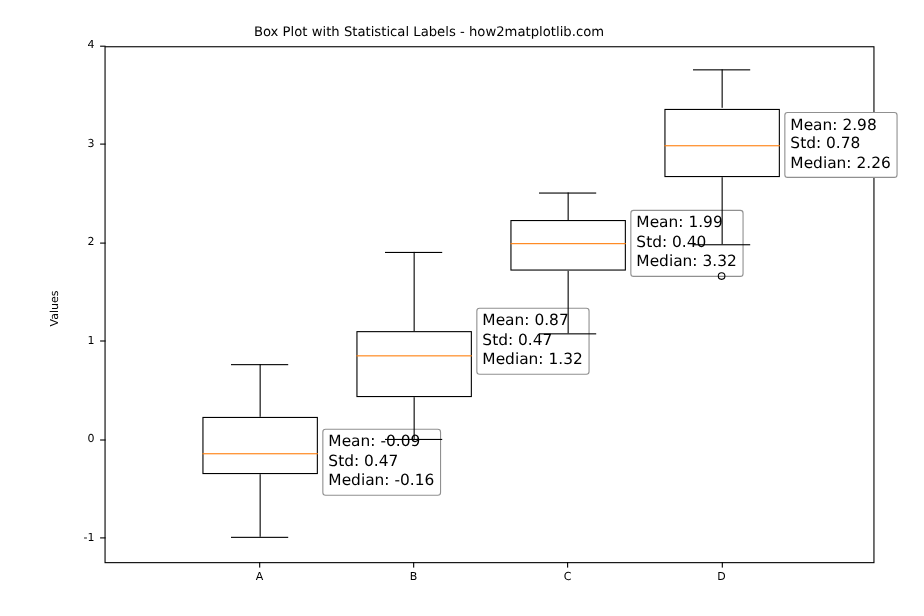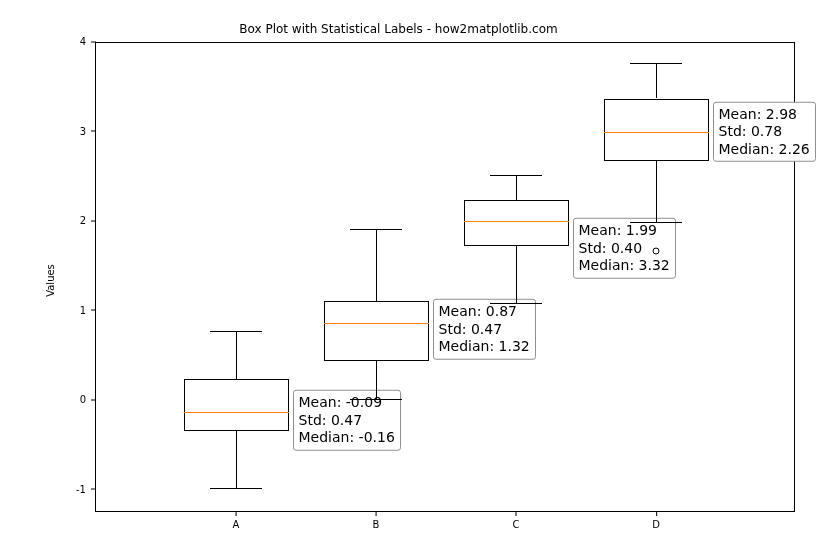--- a/index.html
+++ b/index.html
@@ -9,21 +9,20 @@
     height: 560px;
     background: #ffffff;
     font-family: "DejaVu Sans", Arial, sans-serif;
     font-size: 10px;
     color: #000;
   }
   .figure {
     position: relative;
     width: 780px;
     height: 560px;
-    padding-left: 17px;
   }
   .title {
     position: absolute;
     top: 22px;
     left: 0;
     width: 100%;
     text-align: center;
     font-size: 12px;
   }
   .plot-area {
@@ -168,32 +167,32 @@
         <div>Mean: -0.09</div>
         <div>Std: 0.47</div>
         <div>Median: -0.16</div>
       </div>
       <div class="whisker-line" style="left: 280px; top: 317.81px; height: 38.4952px;"></div>
       <div class="whisker-line" style="left: 280px; top: 186.21px; height: 71.619px;"></div>
       <div class="cap" style="left: 253.75px; width: 52.5px; top: 356.305px;"></div>
       <div class="cap" style="left: 253.75px; width: 52.5px; top: 186.21px;"></div>
       <div class="box" style="left: 227.5px; width: 105px; top: 257.829px; height: 59.981px;"></div>
       <div class="median" style="left: 227.5px; width: 105px; top: 280.21px;"></div>
-      <div class="stat-label" style="left: 336.5px; top: 286px;">
+      <div class="stat-label" style="left: 336.5px; top: 267px;">
         <div>Mean: 0.87</div>
         <div>Std: 0.47</div>
         <div>Median: 1.32</div>
       </div>
       <div class="whisker-line" style="left: 420px; top: 203.219px; height: 56.4px;"></div>
       <div class="whisker-line" style="left: 420px; top: 132.495px; height: 24.1714px;"></div>
       <div class="cap" style="left: 393.75px; width: 52.5px; top: 259.619px;"></div>
       <div class="cap" style="left: 393.75px; width: 52.5px; top: 132.495px;"></div>
       <div class="box" style="left: 367.5px; width: 105px; top: 156.667px; height: 46.5524px;"></div>
       <div class="median" style="left: 367.5px; width: 105px; top: 178.152px;"></div>
-      <div class="stat-label" style="left: 476.5px; top: 178.152px; margin-top: 27px;">
+      <div class="stat-label" style="left: 476.5px; top: 178.152px;">
         <div>Mean: 1.99</div>
         <div>Std: 0.40</div>
         <div>Median: 3.32</div>
       </div>
       <div class="whisker-line" style="left: 560px; top: 118.171px; height: 60.8762px;"></div>
       <div class="whisker-line" style="left: 560px; top: 19.6952px; height: 35.8095px;"></div>
       <div class="cap" style="left: 533.75px; width: 52.5px; top: 179.048px;"></div>
       <div class="cap" style="left: 533.75px; width: 52.5px; top: 19.6952px;"></div>
       <div class="box" style="left: 507.5px; width: 105px; top: 55.5048px; height: 62.6667px;"></div>
       <div class="median" style="left: 507.5px; width: 105px; top: 88.6286px;"></div>

